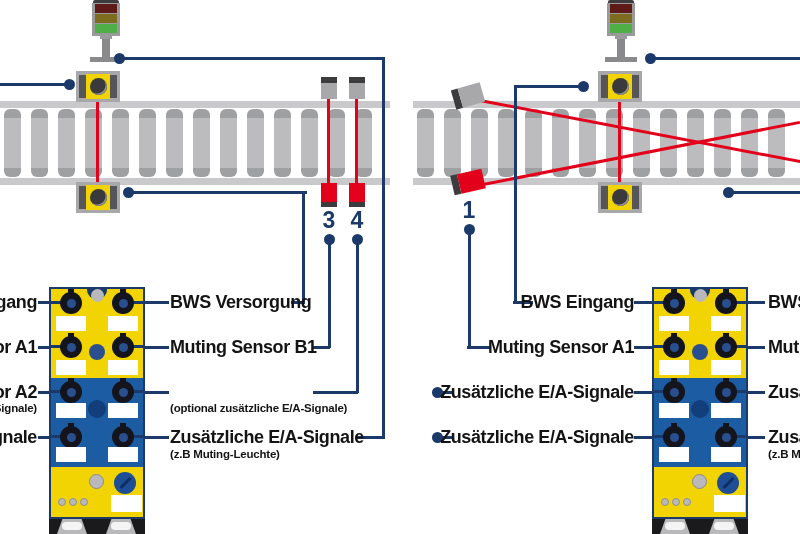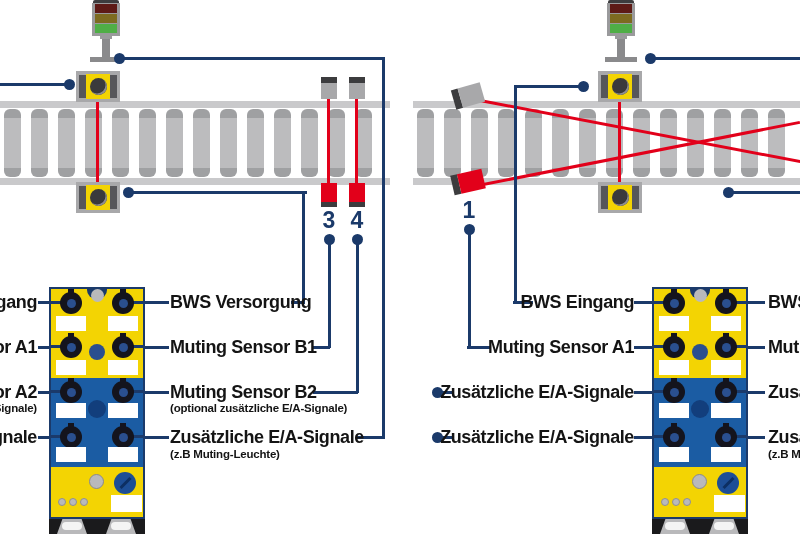--- a/index.html
+++ b/index.html
@@ -370,21 +370,20 @@
   </div>
 
   <div class="lbl ra" style="right:763px;top:291px;">BWS Eingang</div>
   <div class="lbl ra" style="right:763px;top:336px;">Muting Sensor A1</div>
   <div class="lbl ra" style="right:763px;top:381px;">Muting Sensor A2</div>
   <div class="sub ra" style="right:763px;top:401px;">(optional zusätzliche E/A-Signale)</div>
   <div class="lbl ra" style="right:763px;top:426px;">Zusätzliche E/A-Signale</div>
 
   <div class="lbl" style="left:170px;top:291px;">BWS Versorgung</div>
   <div class="lbl" style="left:170px;top:336px;">Muting Sensor B1</div>
-  <div class="lbl" style="left:170px;top:381px;">Muting Sensor B2</div>
   <div class="sub" style="left:170px;top:401px;">(optional zusätzliche E/A-Signale)</div>
   <div class="lbl" style="left:170px;top:426px;">Zusätzliche E/A-Signale</div>
   <div class="sub" style="left:170px;top:447px;">(z.B Muting-Leuchte)</div>
 
   <div class="lbl ra" style="right:166px;top:291px;">BWS Eingang</div>
   <div class="lbl ra" style="right:166px;top:336px;">Muting Sensor A1</div>
   <div class="lbl ra" style="right:166px;top:381px;">Zusätzliche E/A-Signale</div>
   <div class="lbl ra" style="right:166px;top:426px;">Zusätzliche E/A-Signale</div>
 
   <div class="lbl" style="left:768px;top:291px;">BWS Versorgung</div>

